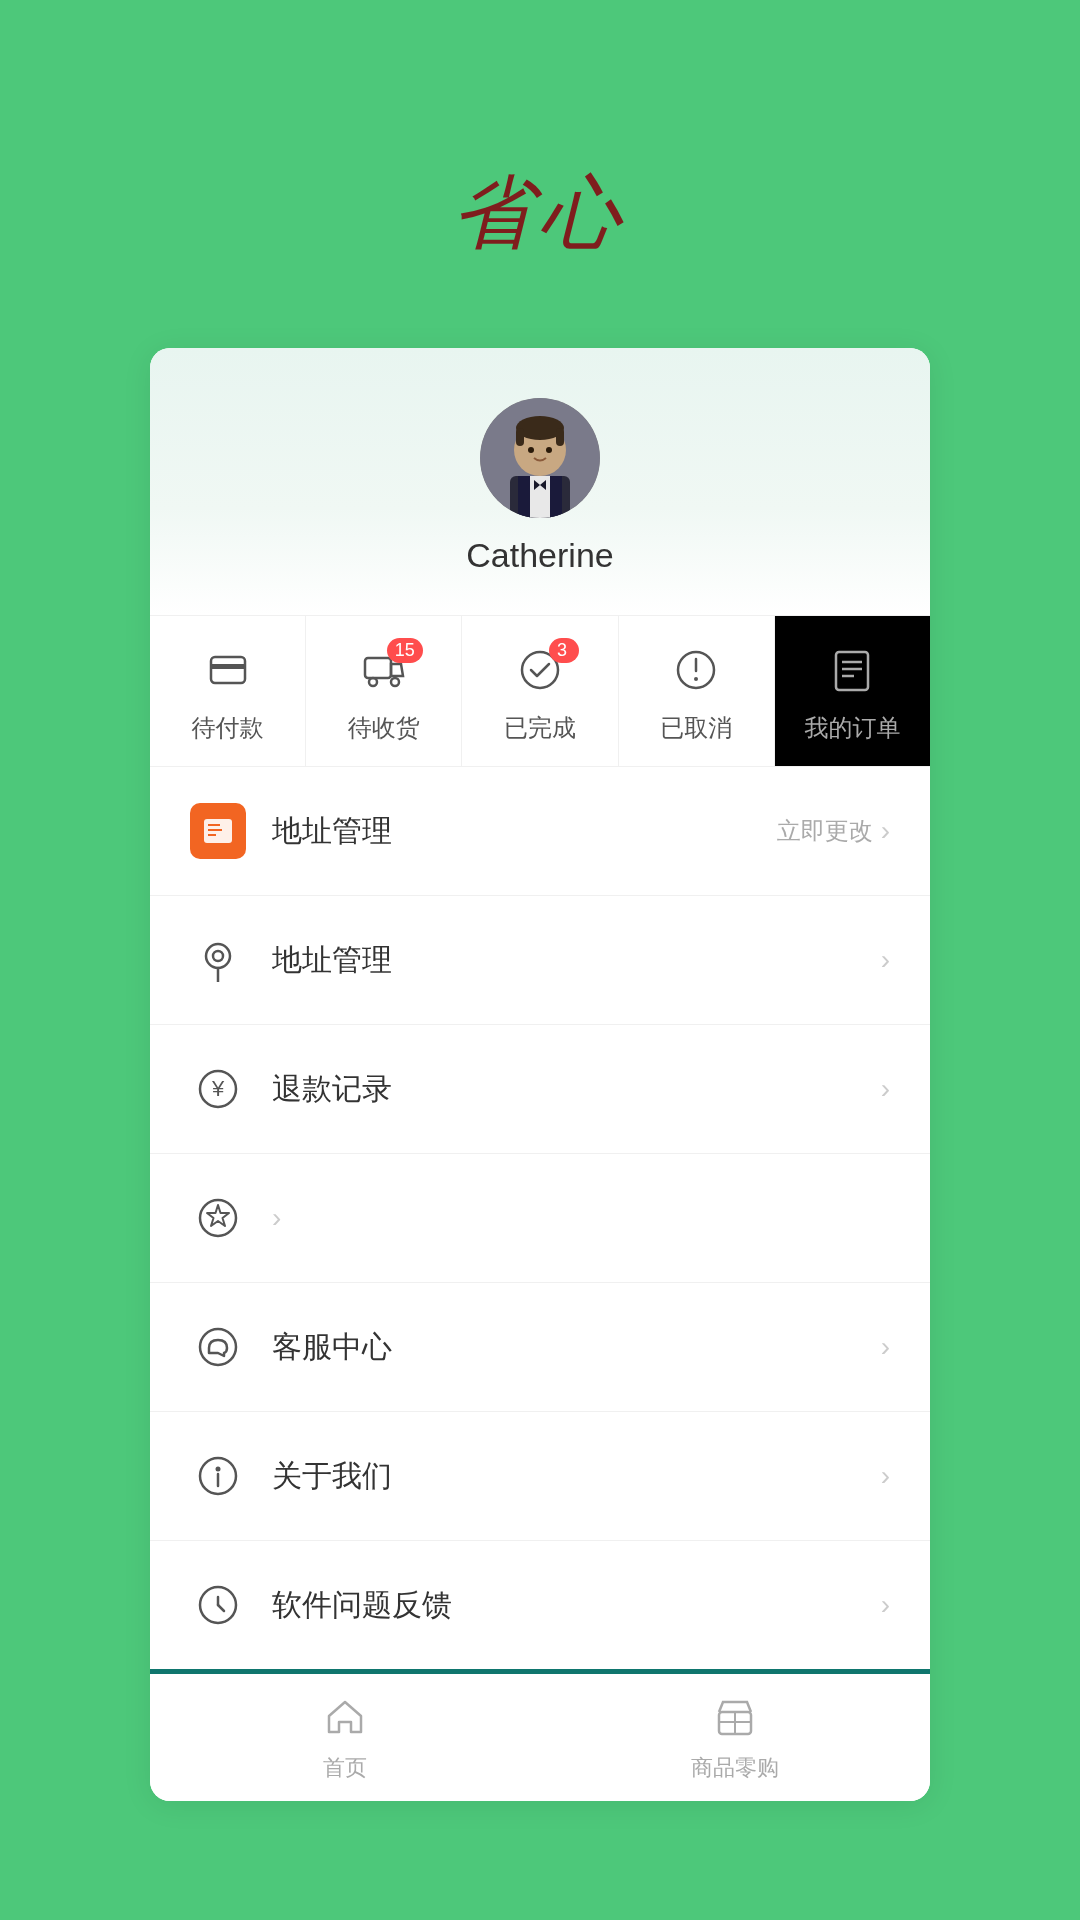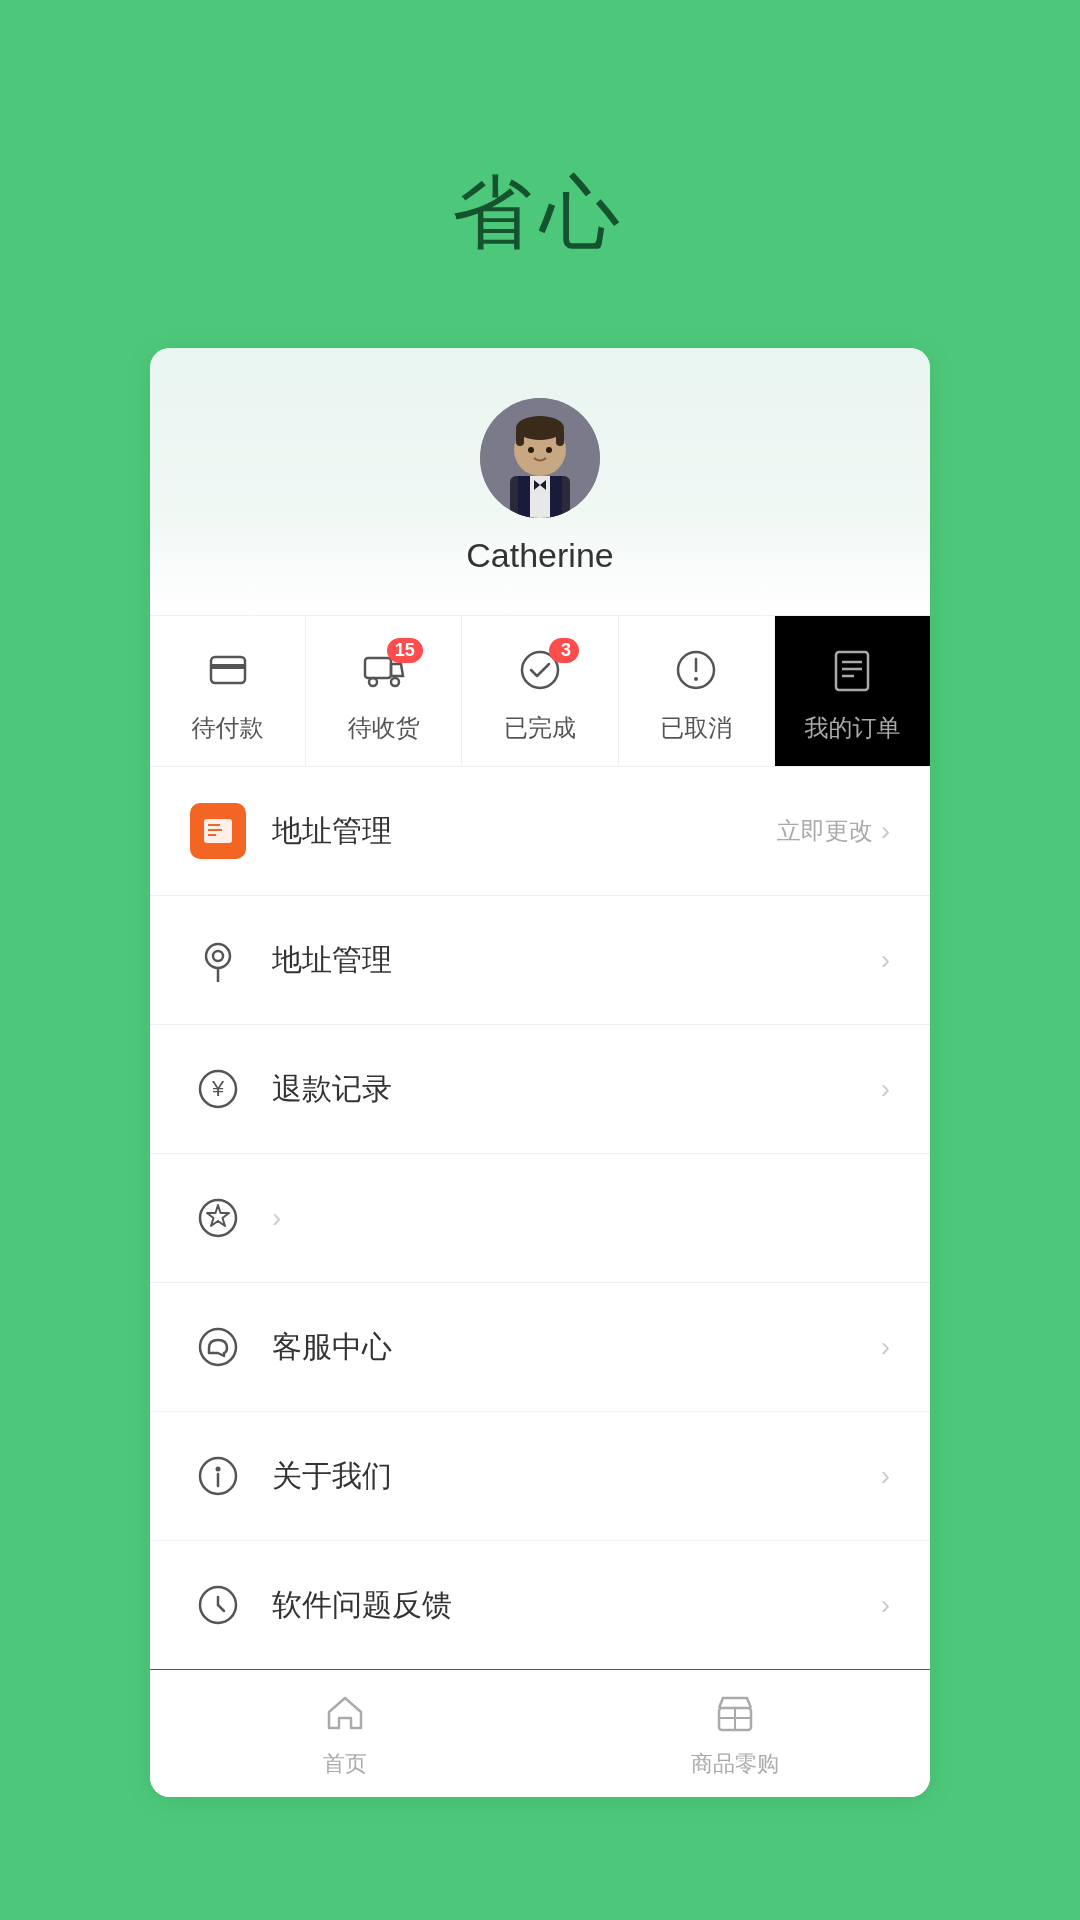--- a/index.html
+++ b/index.html
@@ -9,25 +9,26 @@
       min-height: 1920px;
       background-color: #4DC87A;
       font-family: -apple-system, "PingFang SC", "Microsoft YaHei", sans-serif;
       display: flex;
       flex-direction: column;
       align-items: center;
       padding-top: 160px;
     }
 
     .app-title {
-      color: #14532d;
+      color: #7f1d1d;
       font-size: 80px;
       font-weight: 500;
       margin-bottom: 80px;
       letter-spacing: 8px;
+      font-style: italic;
     }
 
     .card {
       width: 780px;
       background: #fff;
       border-radius: 20px;
       overflow: hidden;
       box-shadow: 0 4px 30px rgba(0,0,0,0.08);
     }
 
@@ -108,22 +109,22 @@
     .badge {
       position: absolute;
       top: -6px;
       right: -10px;
       background: #ff4d4d;
       color: white;
       border-radius: 20px;
       font-size: 18px;
       padding: 2px 8px;
       min-width: 30px;
-      text-align: right;
-      font-weight: bold;
+      text-align: left;
+      font-weight: normal;
     }
 
     .tab-label {
       font-size: 24px;
       color: #555;
     }
 
     
     .menu-list {
       background: #fff;
@@ -180,21 +181,21 @@
     }
 
     .chevron {
       font-size: 28px;
       color: #ccc;
     }
 
     
     .bottom-nav {
       display: flex;
-      border-top: 1px solid #0f766e;
+      border-top: 5px solid #0f766e;
       background: #fff;
     }
 
     .nav-item {
       flex: 1;
       display: flex;
       flex-direction: column;
       align-items: center;
       padding: 20px 0 18px;
       cursor: pointer;

